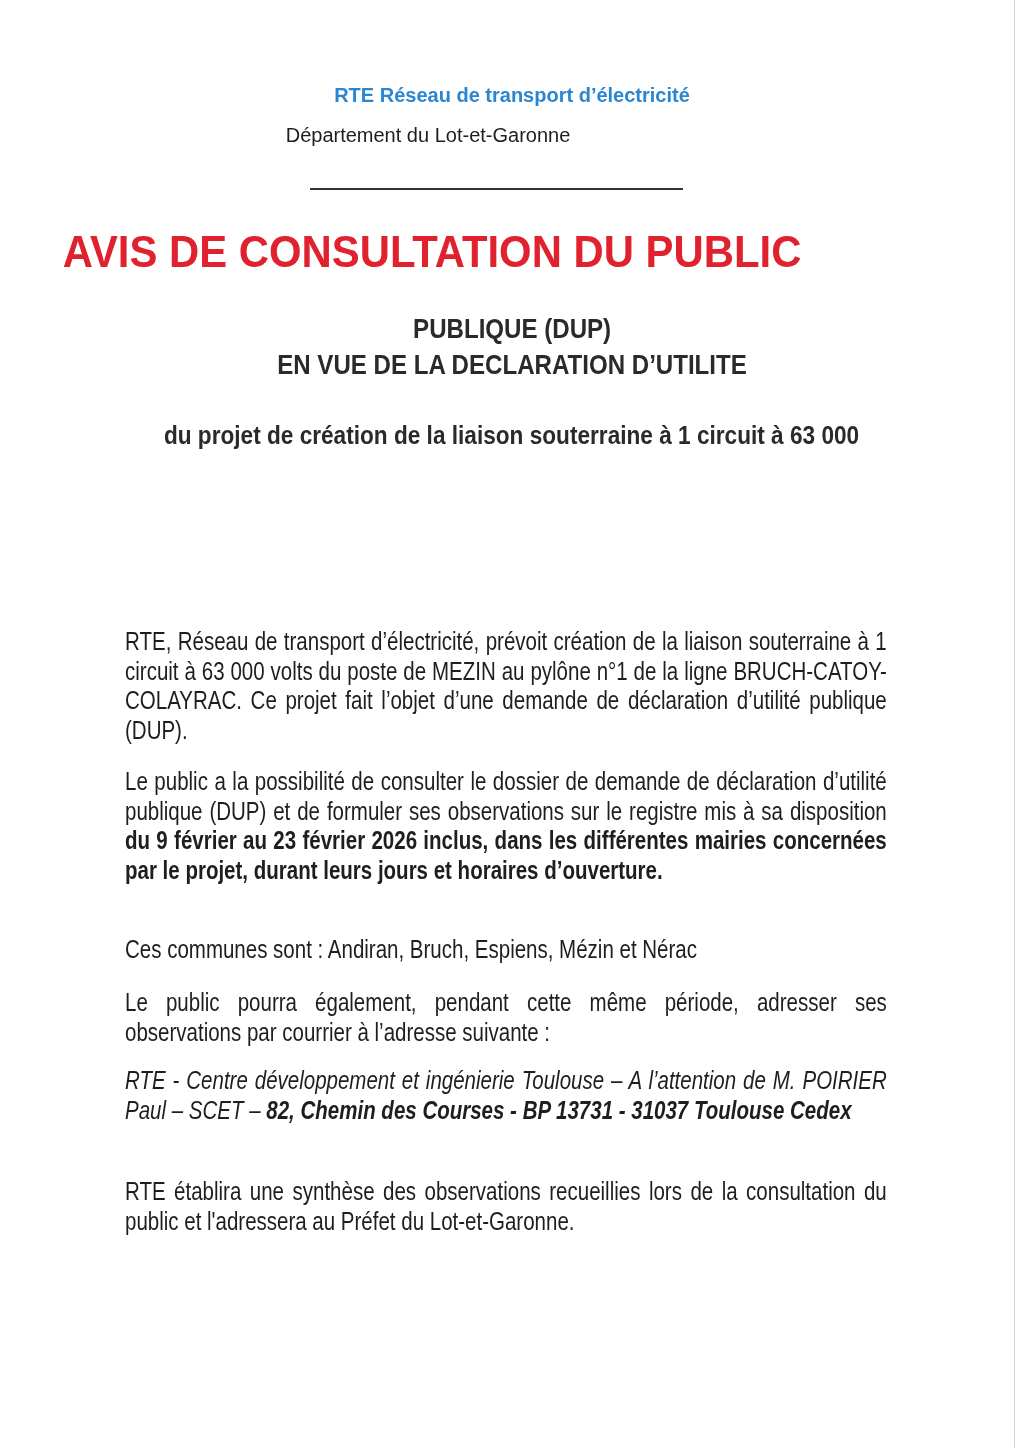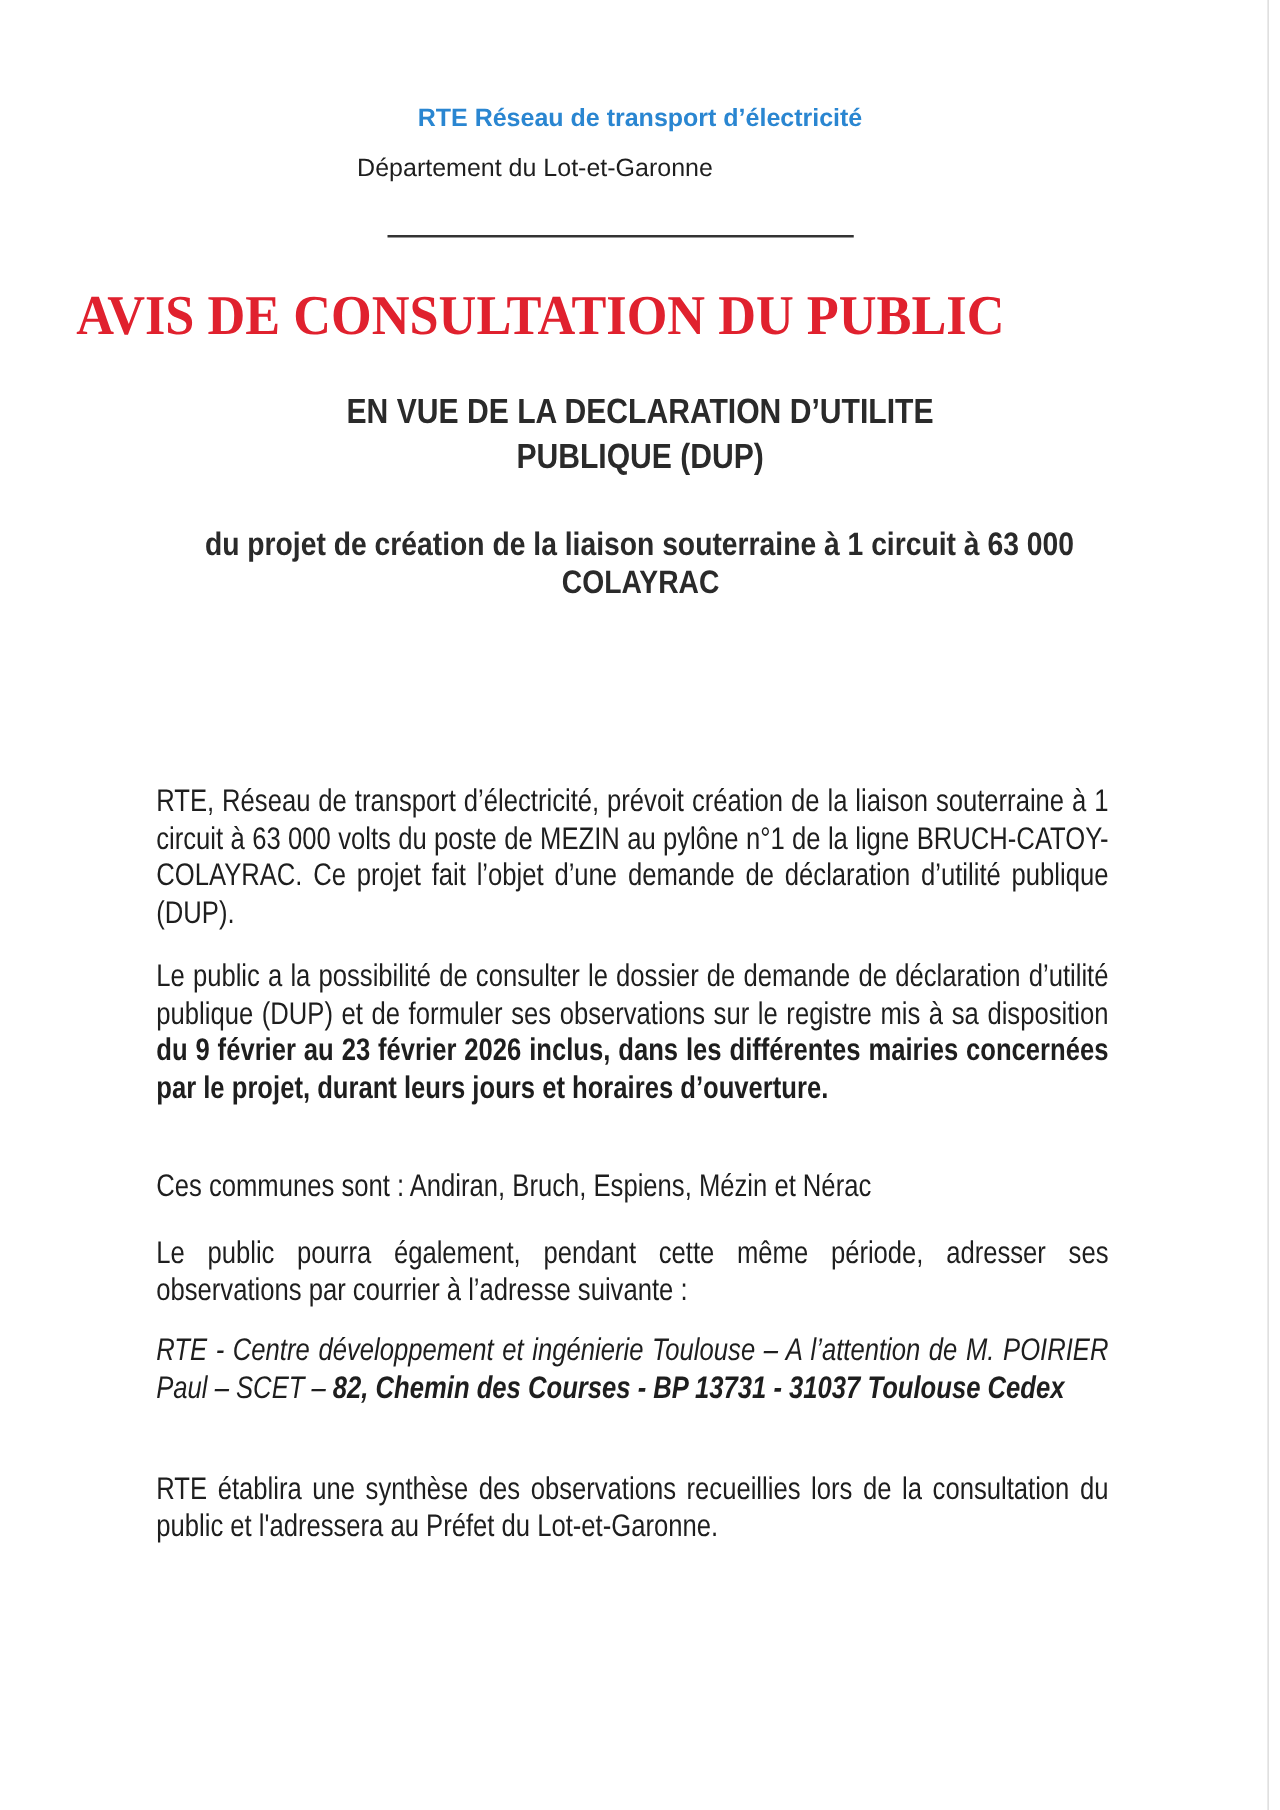--- a/index.html
+++ b/index.html
@@ -64,21 +64,20 @@
       position: absolute;
       left: 0;
       width: 864px;
       top: 225px;
       text-align: center;
       font-weight: bold;
       font-size: 45px;
       line-height: 54px;
       color: #e0212e;
       white-space: nowrap;
-      font-family: Liberation Serif, serif;
     }
     .title span {
       display: inline-block;
       transform: scaleX(0.93);
       transform-origin: center;
     }
     .subtitle {
       position: absolute;
       left: 0;
       width: 1024px;
@@ -159,27 +158,26 @@
     <span>Département du Lot-et-Garonne</span>
   </div>
 
   <div class="separator"></div>
 
   <h1 class="title" style="margin:0;">
     <span>AVIS DE CONSULTATION DU PUBLIC</span>
   </h1>
 
   <div class="subtitle">
+    <div class="line"><span>PUBLIQUE (DUP)</span></div>
     <div class="line"><span>EN VUE DE LA DECLARATION D’UTILITE</span></div>
-    <div class="line"><span>PUBLIQUE (DUP)</span></div>
   </div>
 
   <div class="project">
     <div class="line"><span>du projet de création de la liaison souterraine à 1 circuit à 63 000</span></div>
-    <div class="line"><span>COLAYRAC</span></div>
   </div>
 
   <div class="body-block" id="para1">
     <p class="last-left">RTE, Réseau de transport d’électricité, prévoit création de la liaison souterraine à 1 circuit à 63 000 volts du poste de MEZIN au pylône n°1 de la ligne BRUCH-CATOY-COLAYRAC. Ce projet fait l’objet d’une demande de déclaration d’utilité publique (DUP).</p>
   </div>
 
   <div class="body-block" id="para2">
     <p class="last-left"><span>Le public a la possibilité de consulter le dossier de demande de déclaration d’utilité publique (DUP) et de formuler ses observations sur le registre mis à sa disposition </span><span class="bold">du 9 février au 23 février 2026 inclus, dans les différentes mairies concernées par le projet, durant leurs jours et horaires d’ouverture.</span></p>
   </div>
 

